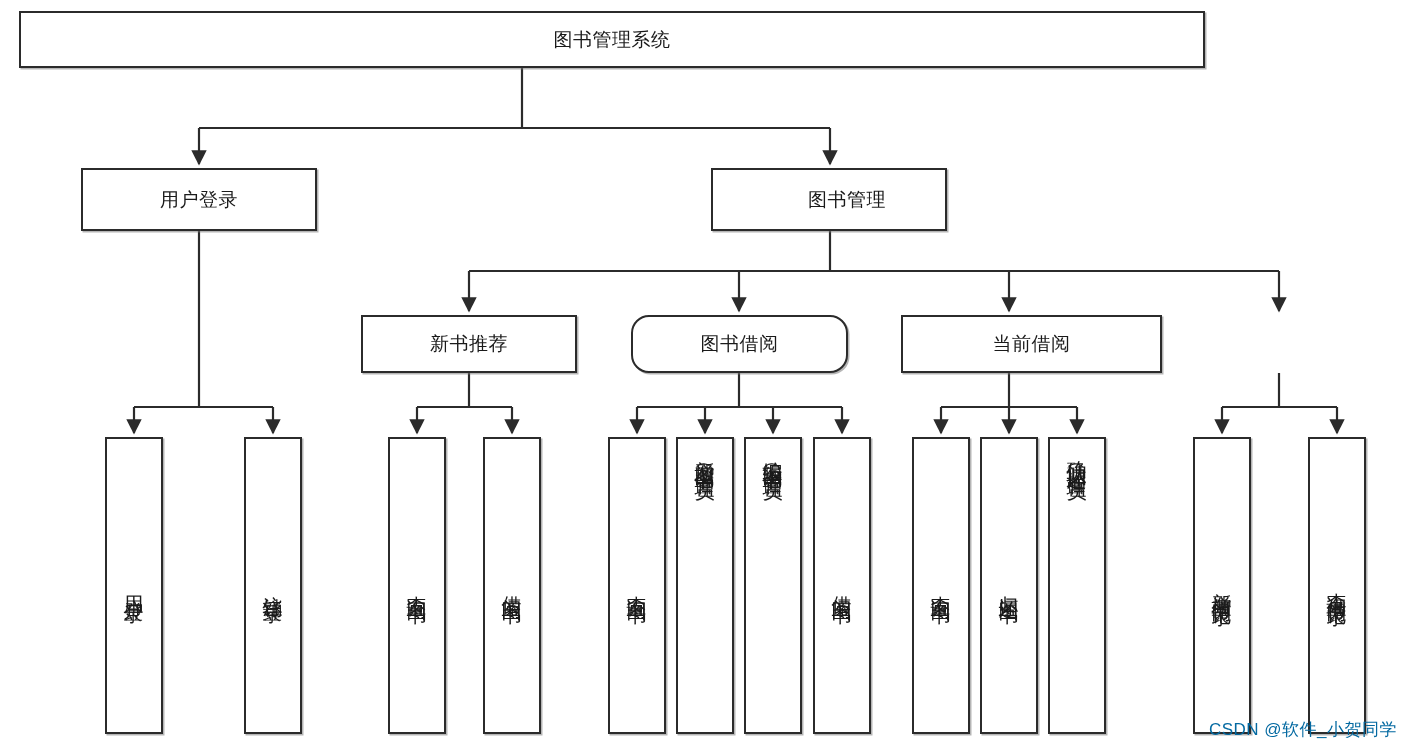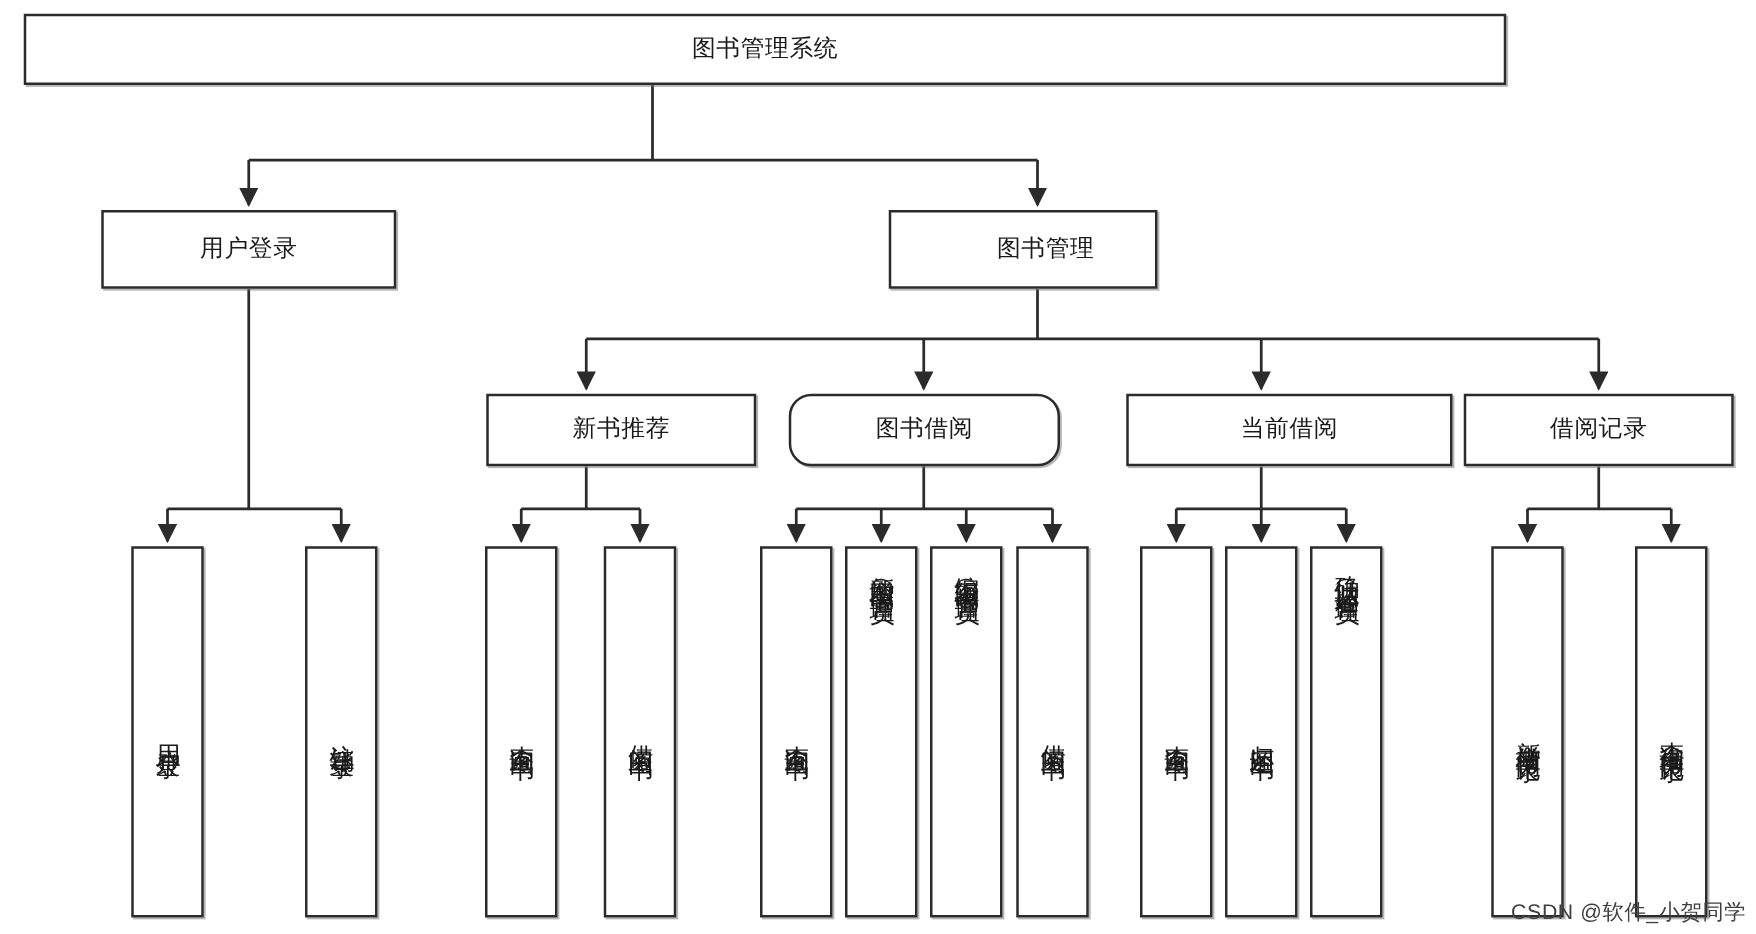--- a/index.html
+++ b/index.html
@@ -57,21 +57,21 @@
   }
   .node.vertical.top-anchor {
     align-items: flex-start;
     padding-top: 6px;
   }
   #watermark {
     position: absolute;
     right: 8px;
     bottom: 6px;
     font-size: 17px;
-    color: #404040;
+    color: #0369a1;
     letter-spacing: 0.5px;
     white-space: nowrap;
     user-select: none;
   }
 </style>
 </head>
 <body>
 
 <div id="canvas">
 
@@ -126,35 +126,32 @@
     </g>
   </svg>
 
   <div class="node" style="left:19px; top:11px; width:1186px; height:57px;">
     <span class="txt">图书管理系统</span>
   </div>
 
   <div class="node" style="left:81px; top:168px; width:236px; height:63px;">
     <span class="txt">用户登录</span>
   </div>
-  <div class="node" style="left:711px; top:168px; width:215px; height:63px;padding-left:36px;">
+  <div class="node" style="left:711px; top:168px; width:236px; height:63px;padding-left:36px;">
     <span class="txt">图书管理</span>
   </div>
 
-  <div class="node" style="left:361px; top:315px; width:216px; height:58px;margin-left:28px;">
+  <div class="node" style="left:361px; top:315px; width:216px; height:58px;">
     <span class="txt">新书推荐</span>
   </div>
   <div class="node" style="left:631px; top:315px; width:217px; height:58px;border-radius:18px;">
     <span class="txt">图书借阅</span>
   </div>
   <div class="node" style="left:901px; top:315px; width:261px; height:58px;">
     <span class="txt">当前借阅</span>
-  </div>
-  <div class="node" style="left:1171px; top:315px; width:216px; height:58px;">
-    <span class="txt">借阅记录</span>
   </div>
 
   <div class="node vertical" style="left:105px; top:437px; width:58px; height:297px;">
     <span class="txt">用户登录</span>
   </div>
   <div class="node vertical" style="left:244px; top:437px; width:58px; height:297px;">
     <span class="txt">注销登录</span>
   </div>
 
   <div class="node vertical" style="left:388px; top:437px; width:58px; height:297px;">

